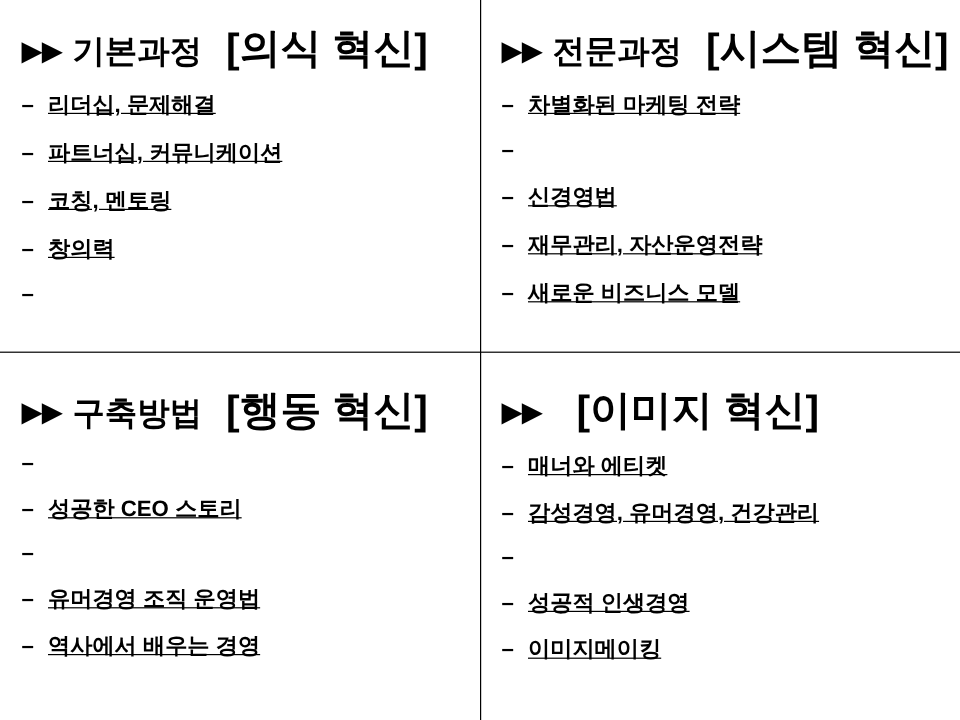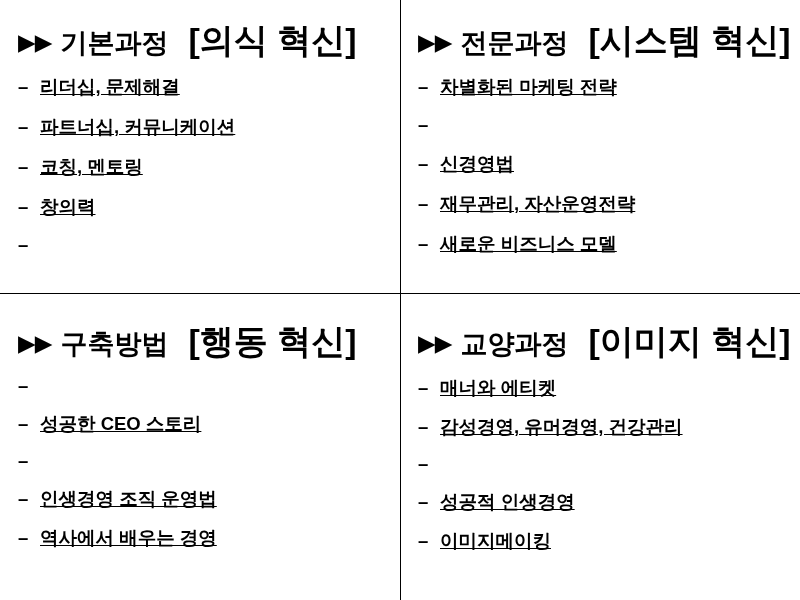--- a/index.html
+++ b/index.html
@@ -182,33 +182,32 @@
           </li>
         <li>
             <span class="dash">–</span>
             <span class="b-text">성공한 CEO 스토리</span>
           </li>
         <li>
             <span class="dash">–</span>
           </li>
         <li>
             <span class="dash">–</span>
-            <span class="b-text">인생경영 조직 운영법</span>
+            <span class="b-text">유머경영 조직 운영법</span>
           </li>
         <li>
             <span class="dash">–</span>
             <span class="b-text">역사에서 배우는 경영</span>
           </li>
       </ul>
     </div>
 
     <div class="quadrant q4">
       <div class="q-head">
         <span class="arrows">▶▶</span>
-        <span class="q-title">교양과정</span>
         <span class="q-sub">[이미지 혁신]</span>
       </div>
       <ul class="bullets">
         <li>
             <span class="dash">–</span>
             <span class="b-text">매너와 에티켓</span>
           </li>
         <li>
             <span class="dash">–</span>
             <span class="b-text">감성경영, 유머경영, 건강관리</span>

